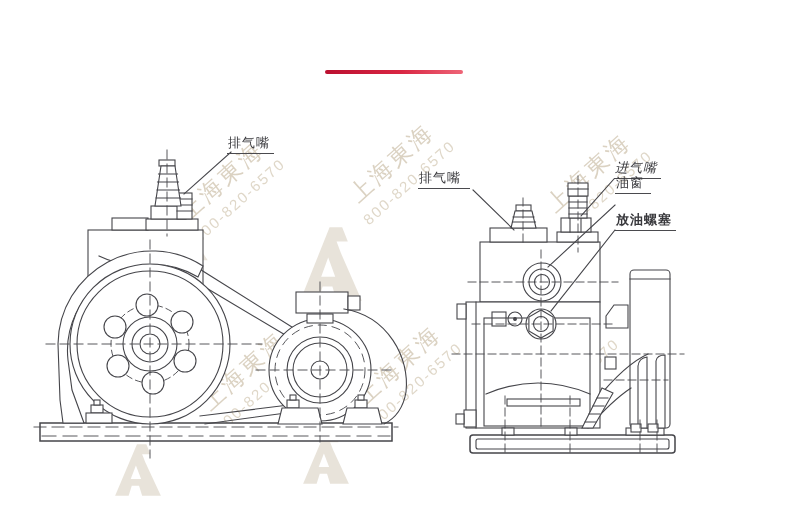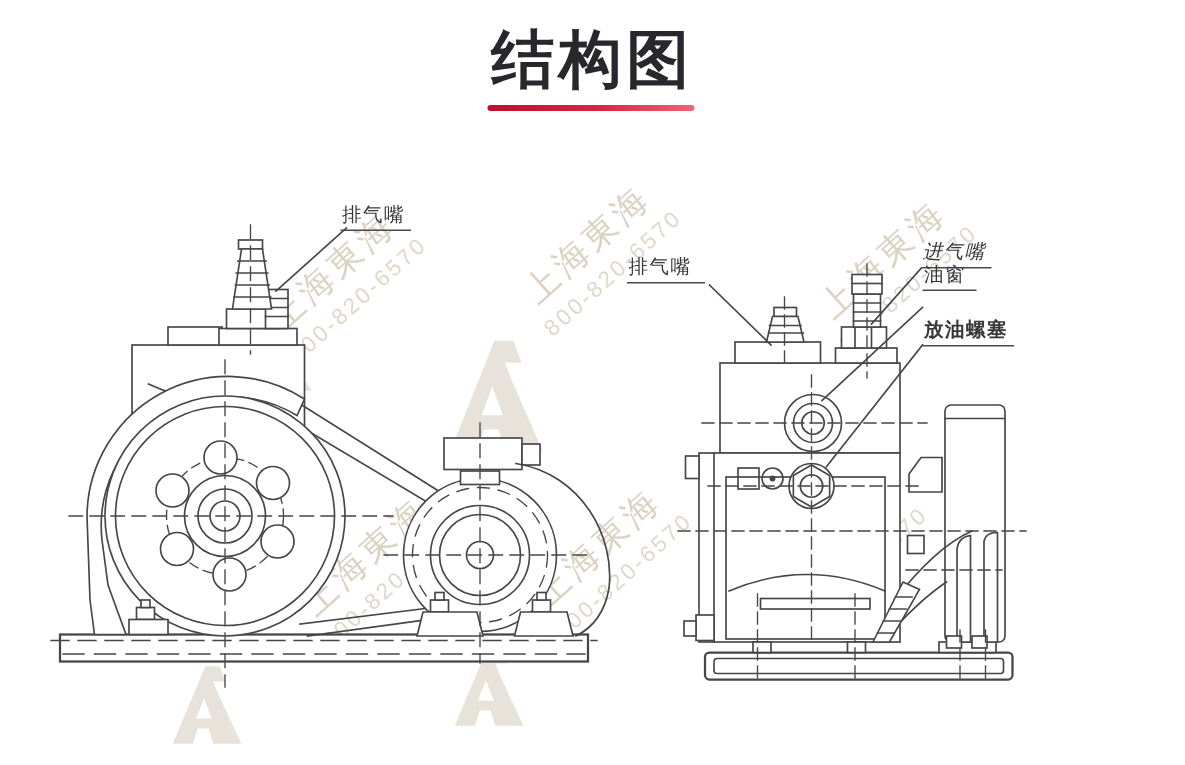--- a/index.html
+++ b/index.html
@@ -70,21 +70,20 @@
       </defs>
       <g fill="rgba(199,189,168,0.42)">
         <use href="#logoA" x="0" y="0" transform="translate(296,224) scale(0.70,0.80)"></use>
         <use href="#logoA" x="0" y="0" transform="translate(156,220) scale(0.55,0.42)"></use>
         <use href="#logoA" x="0" y="0" transform="translate(112,442) scale(0.52,0.56)"></use>
         <use href="#logoA" x="0" y="0" transform="translate(300,430) scale(0.52,0.56)"></use>
       </g>
     </svg>
   </div>
 
-  <div id="title">结构图</div>
   <div id="title-underline"></div>
 
   <svg id="drawing" width="790" height="510" stroke="#45454a" fill="none" stroke-width="1.1" stroke-linecap="square">
 
     <g>
 
       <rect x="40" y="423" width="352" height="18" fill="#fff" stroke-width="1.5"></rect>
 
       <rect x="88" y="230" width="115" height="112" fill="#fff"></rect>
       <path d="M99,256 Q136,274 174,256"></path>

